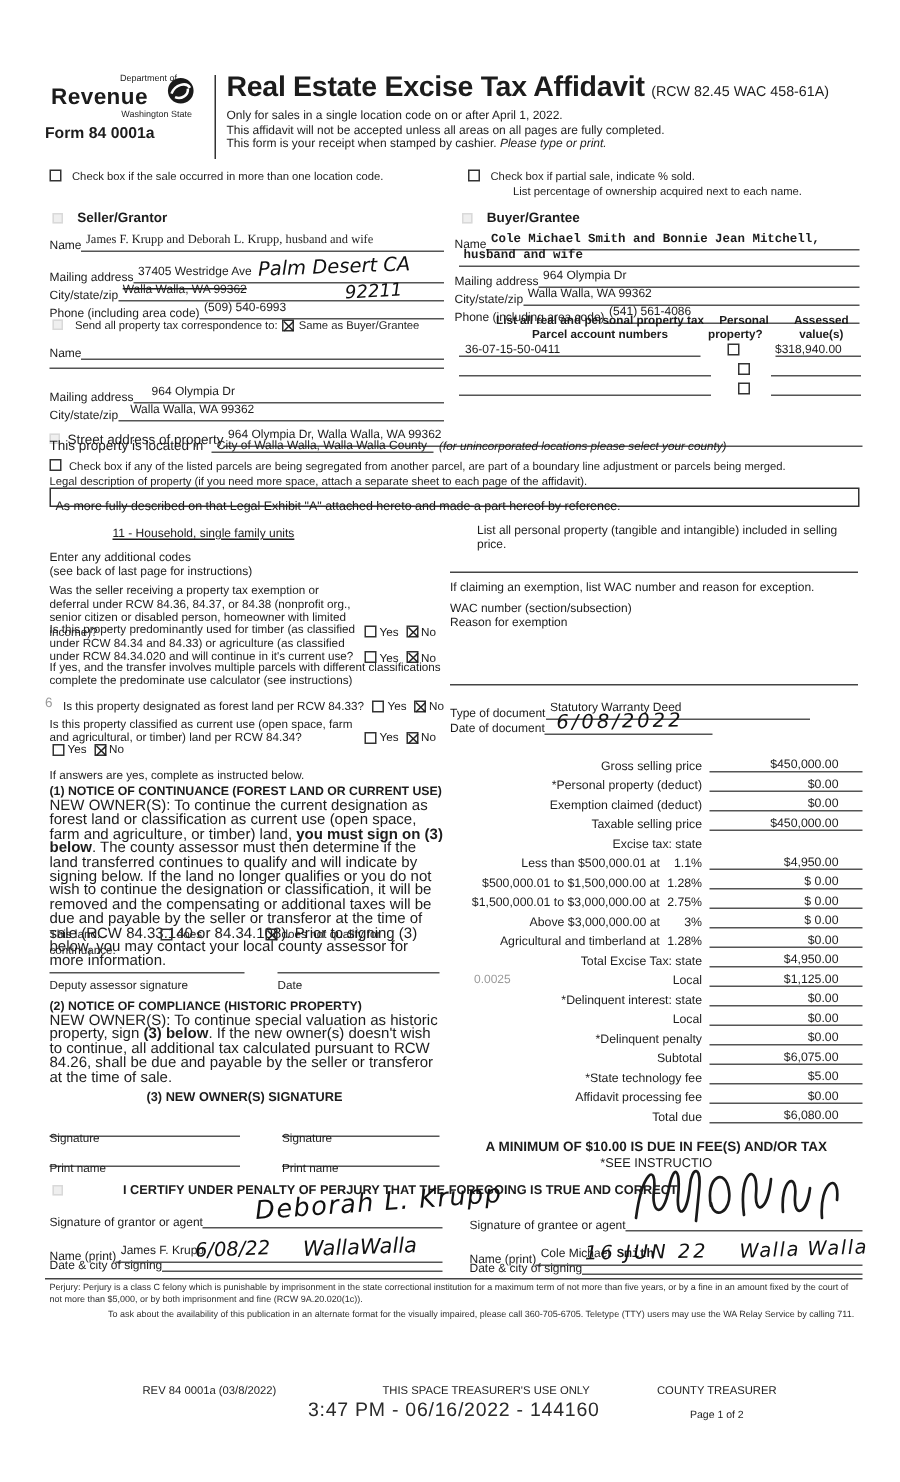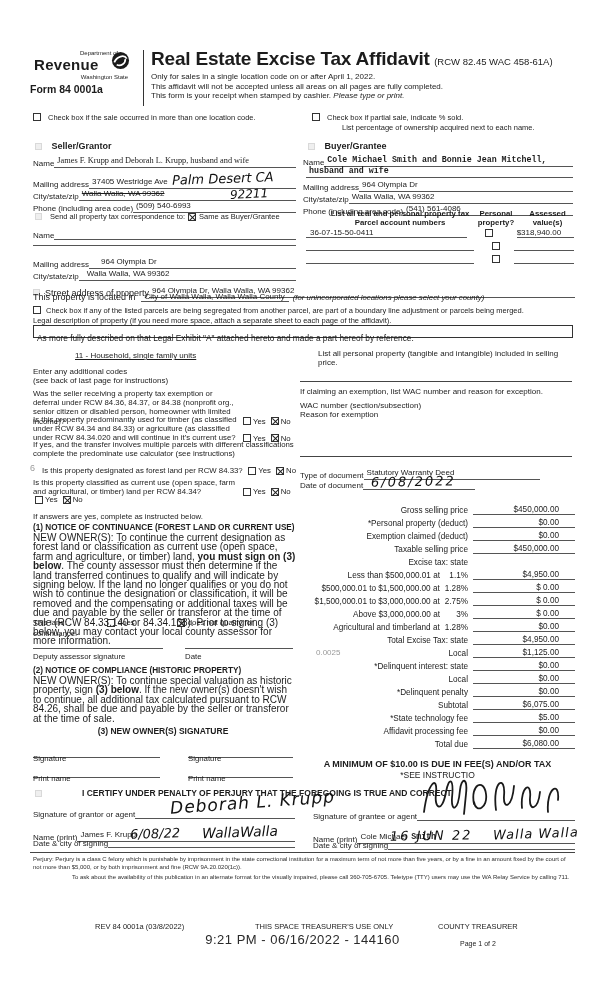--- a/index.html
+++ b/index.html
@@ -142,21 +142,21 @@
       <span class="fill"><span class="val">Walla Walla, WA  99362</span></span>
     </div>
     <div class="abs row" style="left:3px;top:64px;width:270px;">
       <span class="lbl">Phone (including area code)</span>
       <span class="fill"><span class="val sm">(541) 561-4086</span></span>
     </div>
 
     <div class="abs b" style="left:10px;top:76px;width:180px;text-align:center;font-size:7.8px;">List all real and personal property tax</div>
     <div class="abs b" style="left:10px;top:85px;width:180px;text-align:center;font-size:7.8px;">Parcel account numbers</div>
     <div class="abs b" style="left:172px;top:76px;width:48px;text-align:center;font-size:7.8px;">Personal</div>
-    <div class="abs b" style="left:172px;top:85px;width:48px;text-align:center;font-size:7.8px;">property?</div>
+    <div class="abs b" style="left:172px;top:85px;width:48px;font-size:7.8px;">property?</div>
     <div class="abs b" style="left:220px;top:76px;width:55px;text-align:center;font-size:7.8px;">Assessed</div>
     <div class="abs b" style="left:220px;top:85px;width:55px;text-align:center;font-size:7.8px;">value(s)</div>
 
     <div class="abs row" style="left:6px;top:95px;width:268px;">
       <span class="u val" style="width:168px;padding-left:4px;min-height:10px;">36-07-15-50-0411</span>
       <span class="cb" style="margin-left:18px;margin-bottom:1px;"></span>
       <span class="u val" style="width:60px;margin-left:24px;min-height:10px;">$318,940.00</span>
     </div>
     <div class="abs row" style="left:6px;top:108px;width:268px;">
       <span class="u val" style="width:168px;min-height:10px;"></span>
@@ -432,16 +432,16 @@
   </div>
 
   <div class="abs" style="left:30px;top:852px;width:545px;">
     <div class="abs hr" style="left:0;top:0;width:545px;"></div>
     <div class="abs" style="left:3px;top:4px;width:540px;font-size:6px;line-height:7.6px;color:#2e2e2e;">Perjury: Perjury is a class C felony which is punishable by imprisonment in the state correctional institution for a maximum term of not more than five years, or by a fine in an amount fixed by the court of not more than $5,000, or by both imprisonment and fine (RCW 9A.20.020(1c)).</div>
     <div class="abs" style="left:42px;top:22px;width:500px;font-size:6px;color:#2e2e2e;">To ask about the availability of this publication in an alternate format for the visually impaired, please call 360-705-6705. Teletype (TTY) users may use the WA Relay Service by calling 711.</div>
     <div class="abs" style="left:65px;top:70px;font-size:7.5px;">REV 84 0001a (03/8/2022)</div>
     <div class="abs" style="left:225px;top:70px;font-size:7.5px;">THIS SPACE TREASURER'S USE ONLY</div>
     <div class="abs" style="left:408px;top:70px;font-size:7.5px;">COUNTY TREASURER</div>
     <div class="abs" style="left:430px;top:88px;font-size:7px;">Page 1 of 2</div>
-    <div class="abs" style="left:0;top:80px;width:545px;text-align:center;font-size:13px;color:#2a2a2a;letter-spacing:.5px;">9:21 PM - 06/16/2022 - 144160</div>
+    <div class="abs" style="left:0;top:80px;width:545px;text-align:center;font-size:13px;color:#2a2a2a;letter-spacing:.5px;">3:47 PM - 06/16/2022 - 144160</div>
   </div>
 
 </div>
 
 </body></html>

